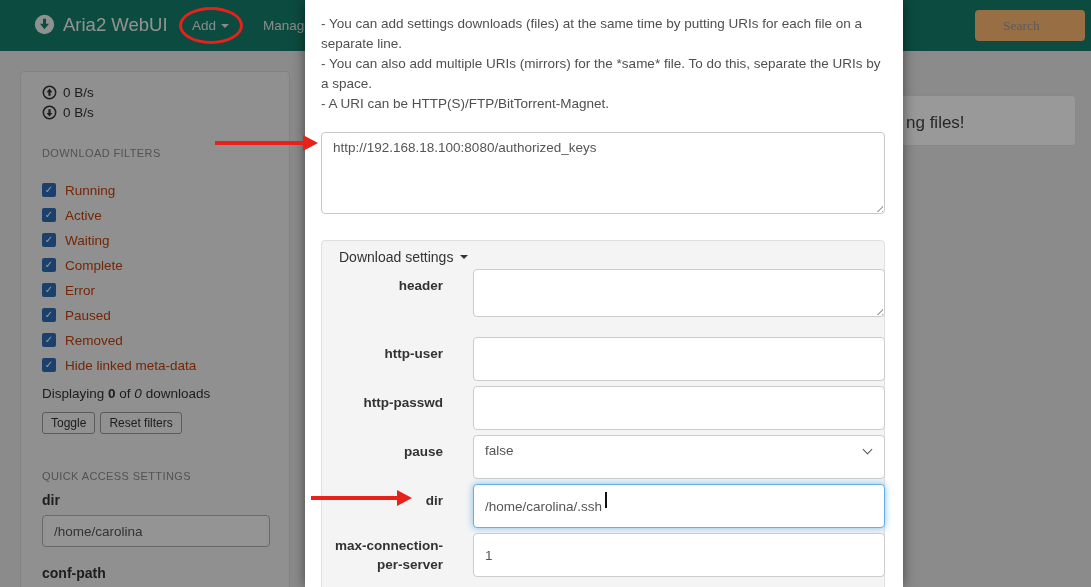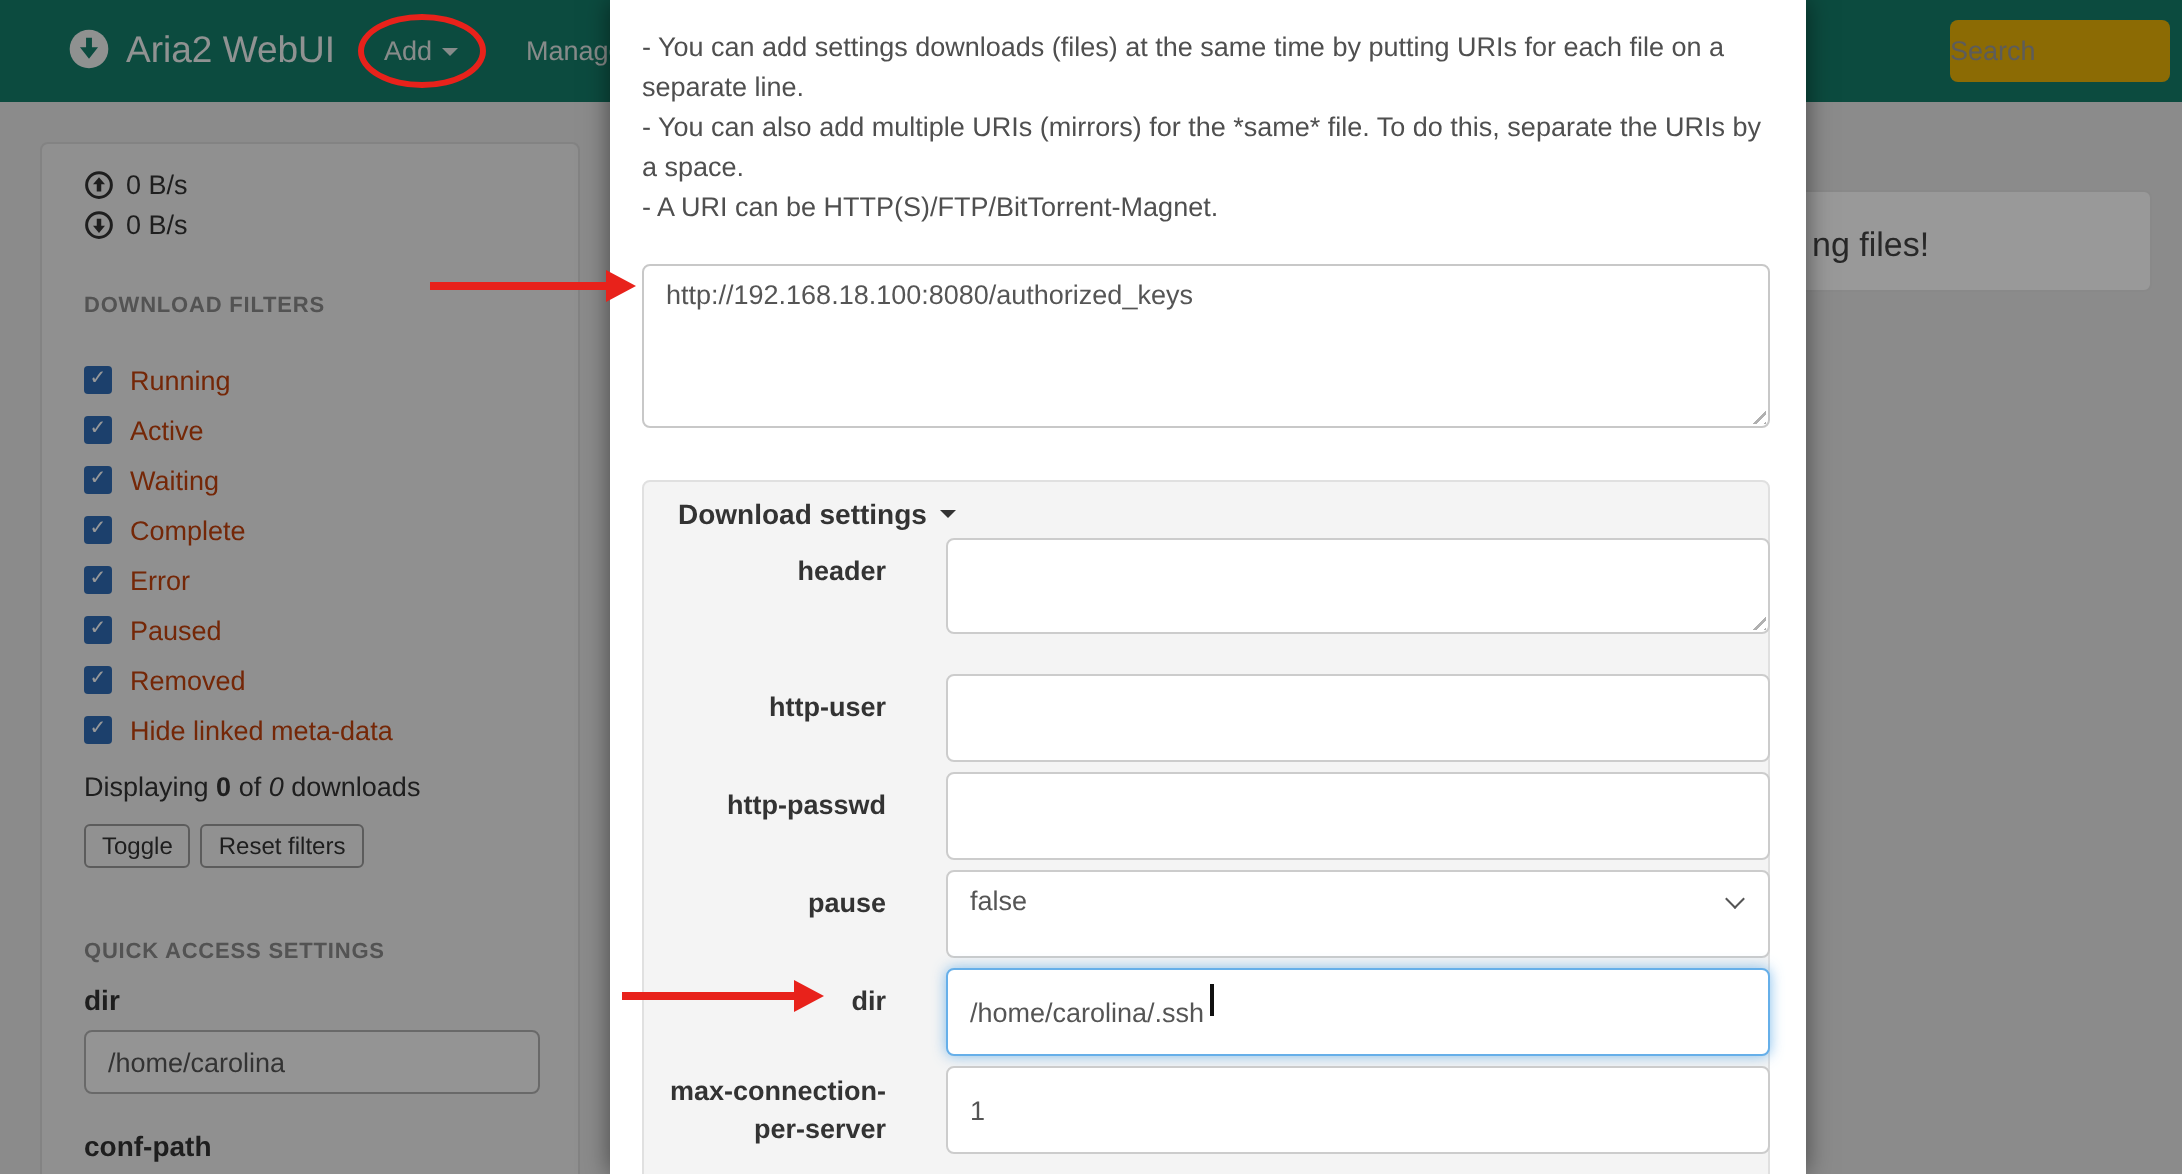--- a/index.html
+++ b/index.html
@@ -9,31 +9,31 @@
   .page{position:absolute;inset:0;}
 
   
   .nav{position:absolute;left:0;top:0;width:1091px;height:51px;background:#147d69;}
   .brand{position:absolute;left:34px;top:14px;display:flex;gap:8px;
          color:#f0f4f3;font-size:18.5px;}
   .nav-item{position:absolute;top:18px;color:#e2e8e6;font-size:13.5px;display:flex;align-items:center;gap:5px;}
   .caret-down{width:0;height:0;border-left:4px solid transparent;border-right:4px solid transparent;
               border-top:4px solid #e2e8e6;display:inline-block;}
   .search{position:absolute;left:975px;top:10px;width:110px;height:31px;border:none;border-radius:4px;
-          background:#eab308;font-size:13.5px;padding:0 0;color:#555;outline:none;
-          font-family:Liberation Sans, sans-serif;}
+          background:#fdba74;font-size:13.5px;padding:0 28px;color:#555;outline:none;
+          font-family:Liberation Serif, serif;}
   .search::placeholder{color:#999;}
 
   
   .content{position:absolute;left:0;top:51px;width:1091px;height:536px;background:#e8e8e8;}
   .well{position:absolute;left:20px;top:20px;width:270px;height:520px;background:#f0f0f0;
         border:1px solid #dadada;border-radius:4px;}
   .speed-row{position:absolute;left:42px;display:flex;align-items:center;gap:6px;
              font-size:13.5px;color:#333;height:16px;}
-  .side-head{position:absolute;left:42px;font-size:11px;font-weight:700;color:#8a8a8a;letter-spacing:.4px;}
+  .side-head{position:absolute;left:42px;font-size:11px;font-weight:400;color:#8a8a8a;letter-spacing:.4px;}
   .cbrow{position:absolute;left:42px;display:flex;align-items:center;gap:9px;height:18px;}
   .cb{width:14px;height:14px;border-radius:2px;background:#2f6cb5;color:#fff;font-size:10px;
       display:flex;align-items:center;justify-content:center;line-height:1;}
   .cbrow span.lbl{font-size:13.5px;color:#c2410c;}
   .displaying{position:absolute;left:42px;top:335px;font-size:13.5px;color:#333;}
   .btnrow{position:absolute;left:42px;top:361px;display:flex;gap:5px;}
   .btn-sm{font-size:12px;color:#333;background:#f2f2f2;border:1px solid #9a9a9a;border-radius:3px;
           padding:3px 8px;font-family:inherit;}
   .side-label{position:absolute;left:42px;font-size:14px;font-weight:700;color:#333;}
   .side-input{position:absolute;left:42px;top:464px;width:228px;height:32px;border:1px solid #b0b0b0;
@@ -49,21 +49,21 @@
          box-shadow:0 0 12px rgba(0,0,0,0.5);overflow:hidden;}
   .help{position:absolute;left:16px;top:14px;width:566px;font-size:13.5px;line-height:20px;color:#4f4f4f;}
   .uri-ta{position:absolute;left:16px;top:132px;width:564px;height:82px;border:1px solid #c8c8c8;
           border-radius:4px;font-size:13.5px;color:#555;padding:6px 11px;resize:none;outline:none;
           font-family:inherit;line-height:18px;}
   .grip{position:absolute;width:9px;height:9px;pointer-events:none;
         background:repeating-linear-gradient(135deg,#b0b0b0 0 1.5px,transparent 1.5px 4px);
         clip-path:polygon(100% 0,100% 100%,0 100%);}
   .panel{position:absolute;left:16px;top:240px;width:564px;height:400px;background:#f4f4f4;
          border:1px solid #e0e0e0;border-radius:4px;}
-  .panel-title{position:absolute;left:17px;top:8px;font-size:14px;font-weight:700;color:#333;
+  .panel-title{position:absolute;left:17px;top:8px;font-size:14px;font-weight:400;color:#333;
                display:flex;align-items:center;gap:7px;cursor:pointer;}
   .panel-title .caret-down{border-top-color:#333;}
   .frow{position:absolute;left:0;width:564px;}
   .flabel{position:absolute;left:6px;top:7px;width:115px;text-align:right;font-weight:700;
           font-size:13.5px;color:#333;line-height:19px;}
   .fctl{position:absolute;left:151px;top:0;width:412px;height:44px;border:1px solid #ccc;
         border-radius:4px;background:#fff;font-size:13.5px;color:#555;font-family:inherit;outline:none;}
   input.fctl{padding:0 11px;}
   textarea.fctl{height:48px;resize:none;padding:5px 11px;}
   .sel{line-height:30px;padding:0 11px;}

